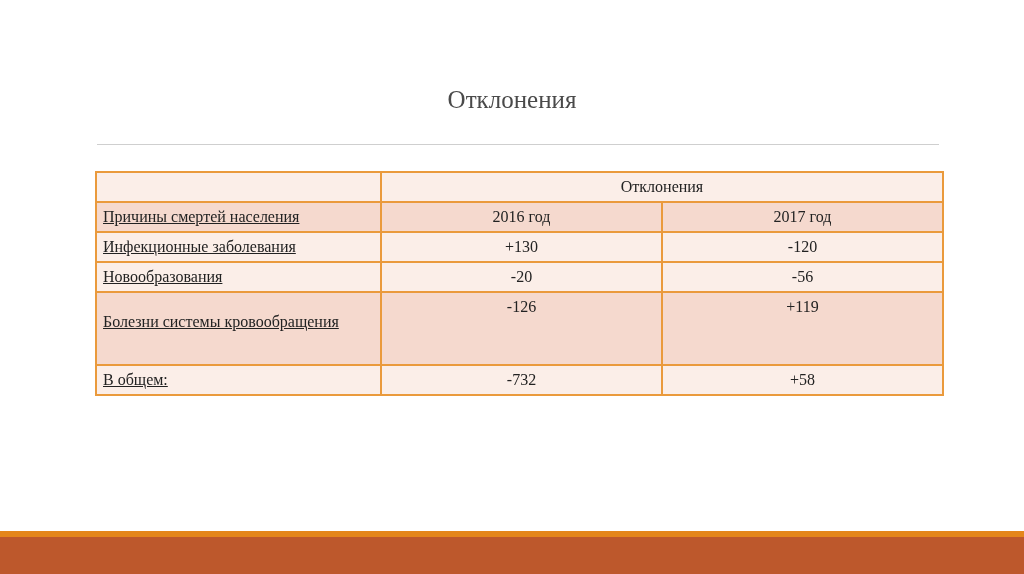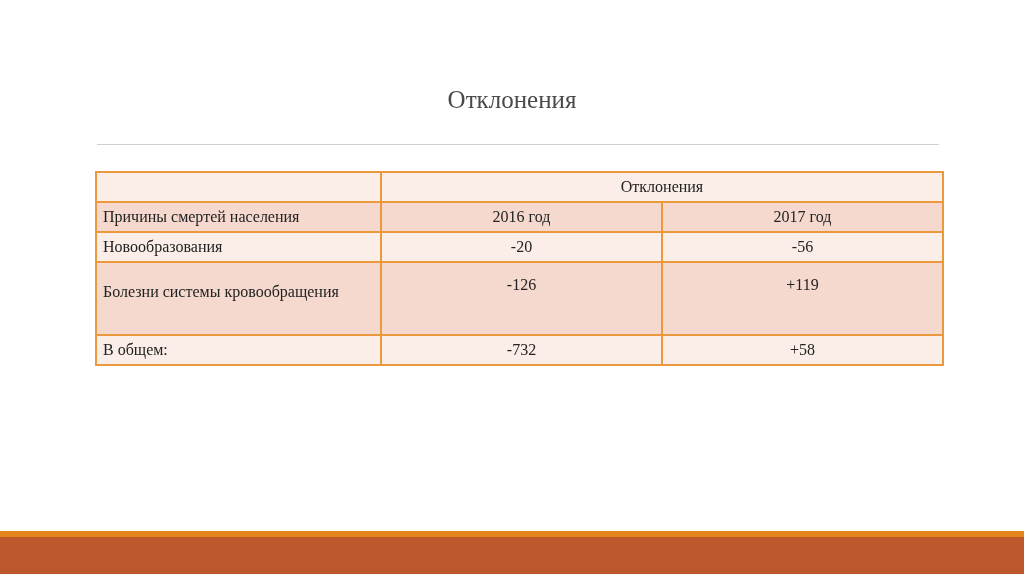--- a/index.html
+++ b/index.html
@@ -6,43 +6,48 @@
     body { width:1024px; height:574px; background:#ffffff; position:relative; overflow:hidden;
            font-family:"Liberation Serif", "DejaVu Serif", serif; }
     .title { position:absolute; left:0; width:1024px; top:86px; text-align:center;
              font-size:25px; color:#4a4a4a; }
     .divider { position:absolute; left:97px; top:144px; width:842px; height:1px; background:#cfcfcf; }
     table { position:absolute; left:95px; top:171px; width:849px; border-collapse:collapse;
             font-size:16px; color:#222; }
     td { border:2px solid #ea9a3c; padding:0 6px; height:28px; vertical-align:top; line-height:28px; }
     tr.light td { background:#fbeee8; }
     tr.dark td { background:#f5d9ce; }
-    td.c0 { width:271px; }
+    td.c0 { width:271px;text-decoration:underline; }
     td.num { text-align:center; }
     tr.tall td { height:54px; line-height:24px; padding-top:17px; }
-    tr.tall td.num { line-height:28px; padding-top:8px; }
+    tr.tall td.num { line-height:28px; padding-top:0; }
     .bar-orange { position:absolute; left:0; top:531px; width:1024px; height:6px; background:#e4861b; }
     .bar-rust { position:absolute; left:0; top:537px; width:1024px; height:37px; background:#bd582c; }
   </style>
 </head>
 <body>
 
 <div class="title">Отклонения</div>
 <div class="divider"></div>
 
 <table>
   <tbody>
       <tr class="light">
     <td class="c0"></td>
     <td colspan="2" class="num">Отклонения</td>
   </tr>
   <tr class="dark">
     <td class="c0">Причины смертей населения</td>
     <td class="num">2016 год</td>
     <td class="num">2017 год</td>
+  </tr>
+  <tr class="light">
+    <td class="c0">Инфекционные заболевания</td>
+    <td class="num">+130</td>
+    <td class="num">-120</td>
   </tr>
   <tr class="light">
     <td class="c0">Новообразования</td>
     <td class="num">-20</td>
     <td class="num">-56</td>
   </tr>
   <tr class="dark tall">
     <td class="c0">Болезни системы кровообращения</td>
     <td class="num">-126</td>
     <td class="num">+119</td>

